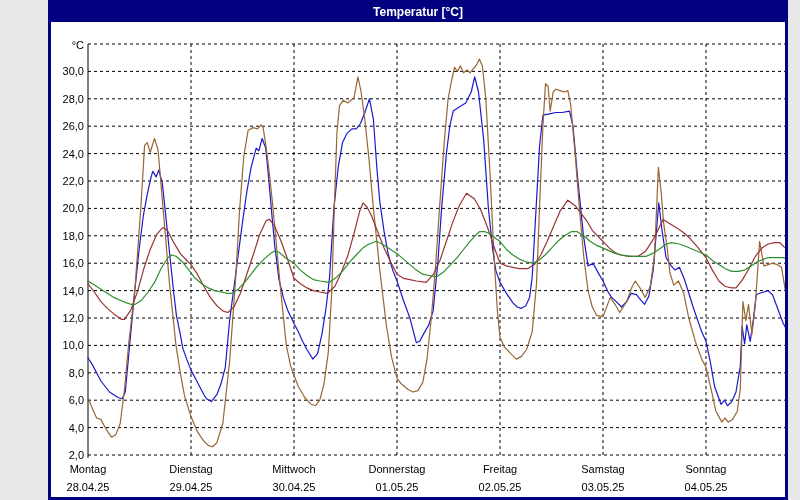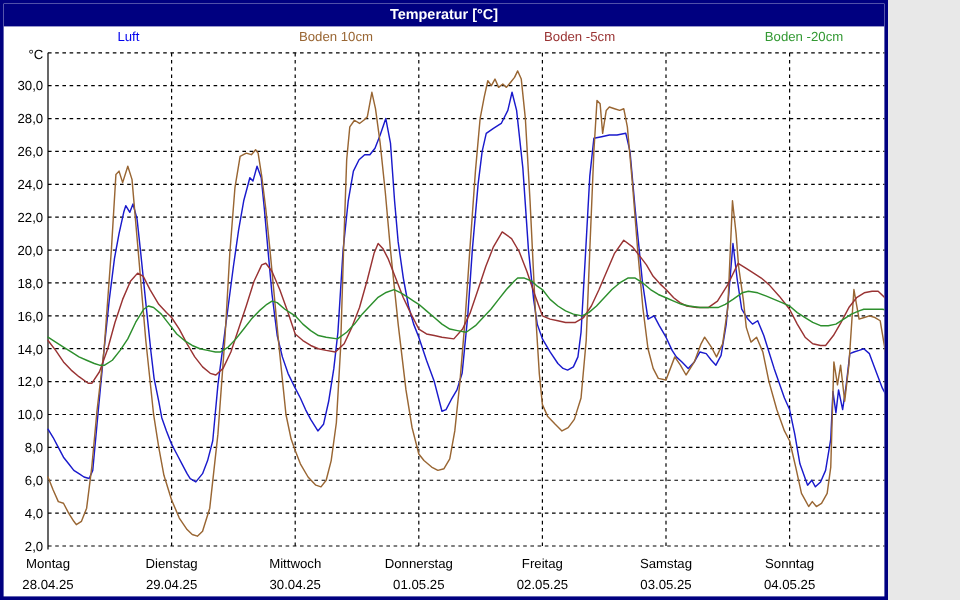--- a/index.html
+++ b/index.html
@@ -4,20 +4,21 @@
 <style>
   html,body{margin:0;padding:0;background:#e8e8e8;}
   .window{
     position:relative;
     width:740px;height:500px;
     box-sizing:border-box;
     background:#ffffff;
     border:3px solid #000080;
     font-family:"Liberation Sans", sans-serif;
     overflow:hidden;
+    margin-left:48px;
   }
   .titlebar{
     position:absolute;top:0;left:0;right:0;height:19px;
     background:#000080;color:#ffffff;
     font-size:12px;font-weight:bold;
     text-align:center;line-height:19px;
   }
   .legend{position:absolute;top:22px;left:0;right:0;height:15px;}
   .legend-item{
     position:absolute;top:0;
@@ -29,26 +30,20 @@
   .day-label{font-family:"Liberation Sans",sans-serif;font-size:11px;fill:#000000;}
 </style>
 </head>
 <body>
 
 <div class="window" style="border-color: rgb(0, 0, 128);">
   <div class="titlebar" style="background: rgb(0, 0, 128);">
     <span>Temperatur [°C]</span>
   </div>
 
-  <div class="legend">
-    <span class="legend-item" style="left: 104px; color: rgb(0, 0, 238);">Luft</span>
-    <span class="legend-item" style="left: 277px; color: rgb(153, 102, 51);">Boden 10cm</span>
-    <span class="legend-item" style="left: 480px; color: rgb(153, 51, 51);">Boden -5cm</span>
-    <span class="legend-item" style="left: 667px; color: rgb(51, 153, 51);">Boden -20cm</span>
-  </div>
 
   <svg id="plot" width="794" height="494">
       <line x1="37" y1="452" x2="758" y2="452" stroke="#000000" stroke-width="1" stroke-dasharray="3,3"></line>
       <line x1="37" y1="424.6" x2="758" y2="424.6" stroke="#000000" stroke-width="1" stroke-dasharray="3,3"></line>
       <line x1="37" y1="397.2" x2="758" y2="397.2" stroke="#000000" stroke-width="1" stroke-dasharray="3,3"></line>
       <line x1="37" y1="369.8" x2="758" y2="369.8" stroke="#000000" stroke-width="1" stroke-dasharray="3,3"></line>
       <line x1="37" y1="342.4" x2="758" y2="342.4" stroke="#000000" stroke-width="1" stroke-dasharray="3,3"></line>
       <line x1="37" y1="315" x2="758" y2="315" stroke="#000000" stroke-width="1" stroke-dasharray="3,3"></line>
       <line x1="37" y1="287.6" x2="758" y2="287.6" stroke="#000000" stroke-width="1" stroke-dasharray="3,3"></line>
       <line x1="37" y1="260.2" x2="758" y2="260.2" stroke="#000000" stroke-width="1" stroke-dasharray="3,3"></line>

